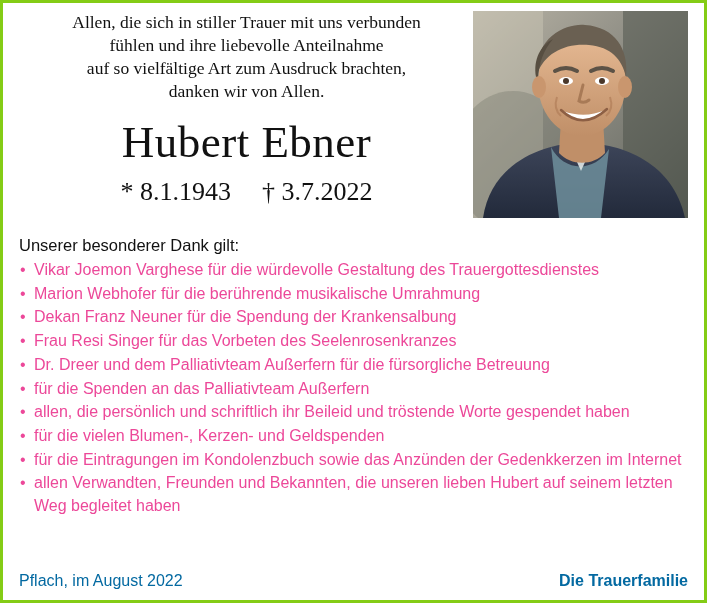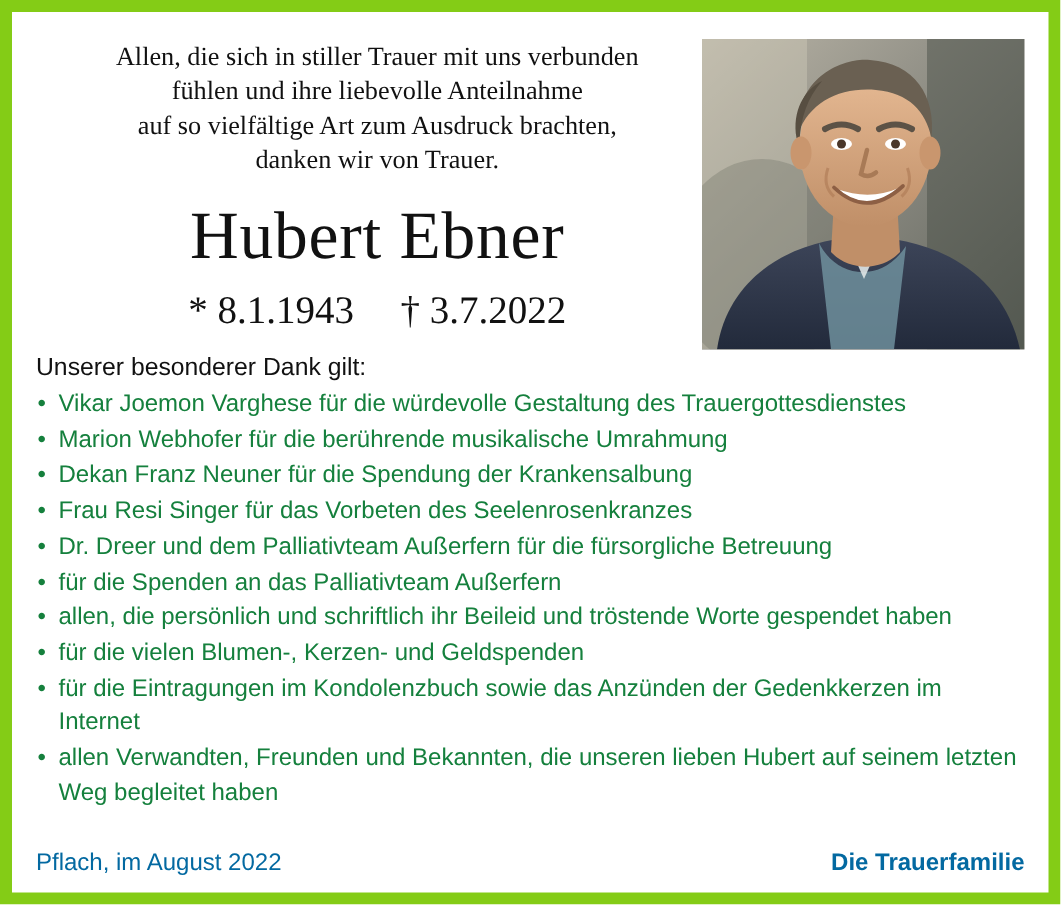--- a/index.html
+++ b/index.html
@@ -14,22 +14,22 @@
     color: #1a1a1a;
     overflow: hidden;
   }
 
   .obituary {
     position: relative;
     box-sizing: border-box;
     width: 707px;
     height: 603px;
     background: #ffffff;
-    border: 8px solid #84cc16;
-    padding: 12px 16px 8px 16px;
+    border: 3px solid #84cc16;
+    padding: 2px 16px 8px 16px;
   }
 
   
   .top-block {
     position: relative;
     min-height: 215px;
   }
 
   .photo {
     position: absolute;
@@ -68,32 +68,32 @@
     font-size: 26px;
     margin-top: 10px;
     color: #111;
   }
   .dates .sep { display: inline-block; width: 18px; }
 
   
   .thanks-heading {
     font-family: "Liberation Sans", sans-serif;
     font-size: 16.5px;
-    margin-top: 1px;
+    margin-top: 16px;
     color: #111;
   }
 
   .thanks-list {
     list-style: none;
     margin: 4px 0 0 0;
     padding: 0;
     font-family: "Liberation Sans", sans-serif;
     font-size: 16px;
     line-height: 1.42;
-    color: #15803d;
+    color: #ec4899;
   }
   .thanks-list li {
     position: relative;
     padding-left: 15px;
     margin-bottom: 1px;
   }
   .thanks-list li::before {
     content: "•";
     position: absolute;
     left: 1px;
@@ -175,21 +175,21 @@
 
         <path d="M84 86 Q 80 98, 88 105" stroke="#b07e59" stroke-width="2" fill="none" opacity="0.7"></path>
         <path d="M137 86 Q 141 98, 133 105" stroke="#b07e59" stroke-width="2" fill="none" opacity="0.7"></path>
       </svg>
     </div>
 
     <div class="intro">
       <div>Allen, die sich in stiller Trauer mit uns verbunden</div>
       <div>fühlen und ihre liebevolle Anteilnahme</div>
       <div>auf so vielfältige Art zum Ausdruck brachten,</div>
-      <div>danken wir von Trauer.</div>
+      <div>danken wir von Allen.</div>
     </div>
 
     <div class="name">Hubert Ebner</div>
 
     <div class="dates">
       <span>* 8.1.1943</span>
       <span class="sep"></span>
       <span>† 3.7.2022</span>
     </div>
   </div>

